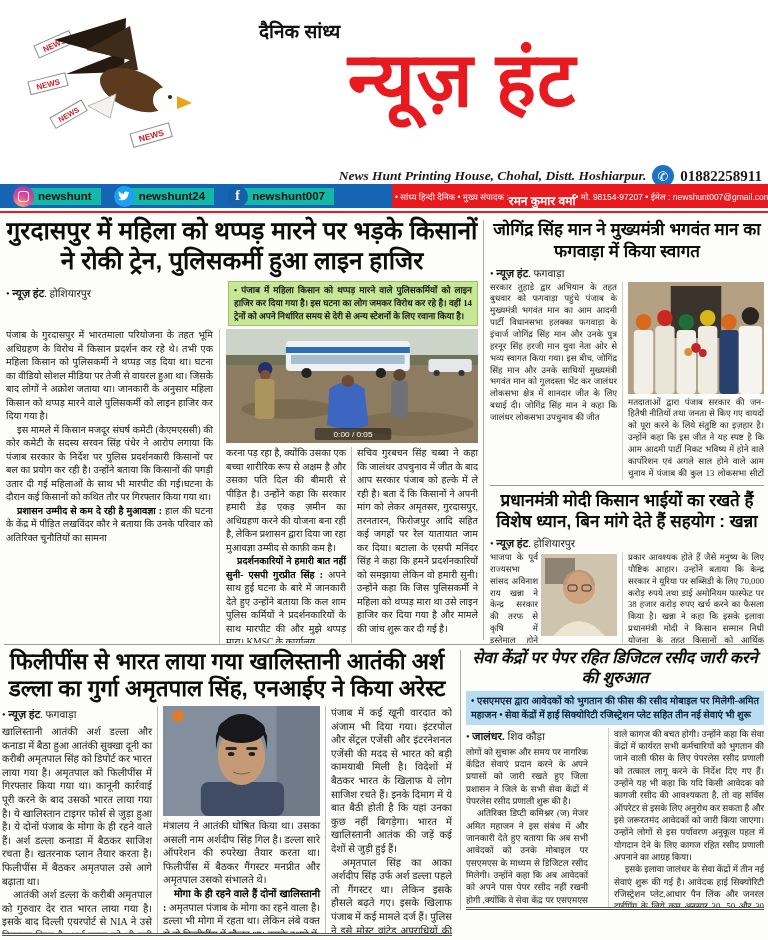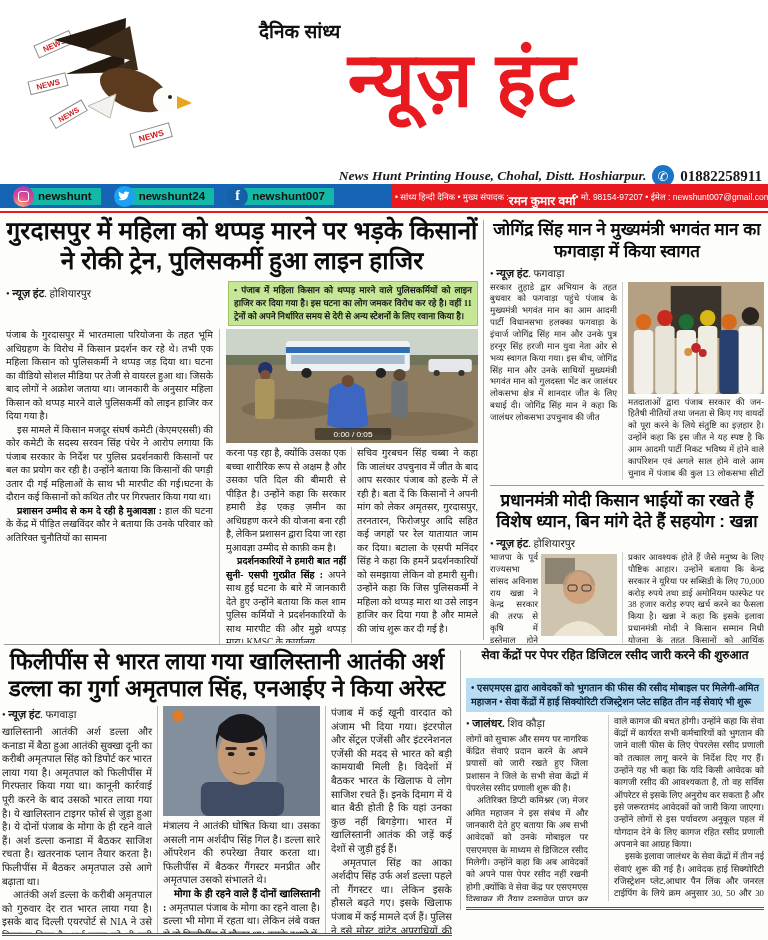--- a/index.html
+++ b/index.html
@@ -78,21 +78,21 @@
   .w2{flex:1;box-sizing:border-box;padding-left:5px;}
   .rightcol .body p{font-size:8.6px;line-height:1.38;}
   .welcome-photo{width:100%;height:112px;display:block;margin-bottom:3px;}
   .rc-rule{border:none;border-top:1px solid #999;margin:5px 0 4px;}
   .m-row{display:flex;height:154px;overflow:hidden;}
   .m1{width:133px;box-sizing:border-box;padding-right:5px;border-right:1px solid #ccc;}
   .m2{flex:1;box-sizing:border-box;padding-left:5px;}
   .portrait{float:right;width:76px;height:82px;margin:2px 0 2px 3px;}
   
   .seva{position:absolute;left:466px;top:648px;width:298px;height:262px;overflow:hidden;border-bottom:3px double #555;box-sizing:border-box;}
-  .seva .headline{font-size:12px;line-height:1.25;margin-bottom:15px;}
+  .seva .headline{font-size:16px;line-height:1.25;margin-bottom:3px;font-style:italic;}
   .blue-box{background:#b8dcf2;font-weight:700;font-size:9.6px;line-height:1.45;padding:3px 5px;color:#10243c;text-align:justify;margin-bottom:3px;}
   .s-row{display:flex;height:186px;overflow:hidden;}
   .s1{width:143px;box-sizing:border-box;padding-right:20px;border-right:1px solid #ccc;}
   .s2{flex:1;box-sizing:border-box;padding-left:5px;}
   .seva .body p{font-size:8.8px;line-height:1.4;}
 </style>
 </head>
 <body>
 
 <header class="masthead">
@@ -168,21 +168,21 @@
 <div class="rule-mid"></div>
 <div class="vdiv" style="left:483px;top:220px;height:420px;"></div>
 <div class="vdiv" style="left:460px;top:650px;height:260px;"></div>
 
 <article class="lead">
   <h1 class="headline">गुरदासपुर में महिला को थप्पड़ मारने पर भड़के किसानों ने रोकी ट्रेन, पुलिसकर्मी हुआ लाइन हाजिर</h1>
   <div class="lead-row1">
     <div class="byline">
       <span>•</span> <b>न्यूज़ हंट</b><span>. होशियारपुर</span>
     </div>
-    <div class="green">• पंजाब में महिला किसान को थप्पड़ मारने वाले पुलिसकर्मियों को लाइन हाजिर कर दिया गया है। इस घटना का लोग जमकर विरोध कर रहे है। वहीं 11 ट्रेनों को अपने निर्धारित समय से देरी से अन्य स्टेशनों के लिए रवाना किया है।</div>
+    <div class="green">• पंजाब में महिला किसान को थप्पड़ मारने वाले पुलिसकर्मियों को लाइन हाजिर कर दिया गया है। इस घटना का लोग जमकर विरोध कर रहे है। वहीं 14 ट्रेनों को अपने निर्धारित समय से देरी से अन्य स्टेशनों के लिए रवाना किया है।</div>
   </div>
   <div class="lead-row2">
     <div class="lead-c1 body">
         <p>पंजाब के गुरदासपुर में भारतमाला परियोजना के तहत भूमि अधिग्रहण के विरोध में किसान प्रदर्शन कर रहे थे। तभी एक महिला किसान को पुलिसकर्मी ने थप्पड़ जड़ दिया था। घटना का वीडियो सोशल मीडिया पर तेजी से वायरल हुआ था। जिसके बाद लोगों ने अक्रोश जताया था। जानकारी के अनुसार महिला किसान को थप्पड़ मारने वाले पुलिसकर्मी को लाइन हाजिर कर दिया गया है।</p>
         <p>इस मामले में किसान मजदूर संघर्ष कमेटी (केएमएससी) की कोर कमेटी के सदस्य सरवन सिंह पंधेर ने आरोप लगाया कि पंजाब सरकार के निर्देश पर पुलिस प्रदर्शनकारी किसानों पर बल का प्रयोग कर रही है। उन्होंने बताया कि किसानों की पगड़ी उतार दी गई महिलाओं के साथ भी मारपीट की गई।घटना के दौरान कई किसानों को कथित तौर पर गिरफ्तार किया गया था।</p>
         <p><b>प्रशासन उम्मीद से कम दे रही है मुआवज्ञा : </b>हाल की घटना के केंद्र में पीड़ित लखविंदर कौर ने बताया कि उनके परिवार को अतिरिक्त चुनौतियों का सामना</p>
       </div>
     <div class="lead-rt">
       <svg class="lead-photo" viewBox="0 0 244 114" preserveAspectRatio="none">
         <rect width="244" height="40" fill="#ccd3c9"></rect>

